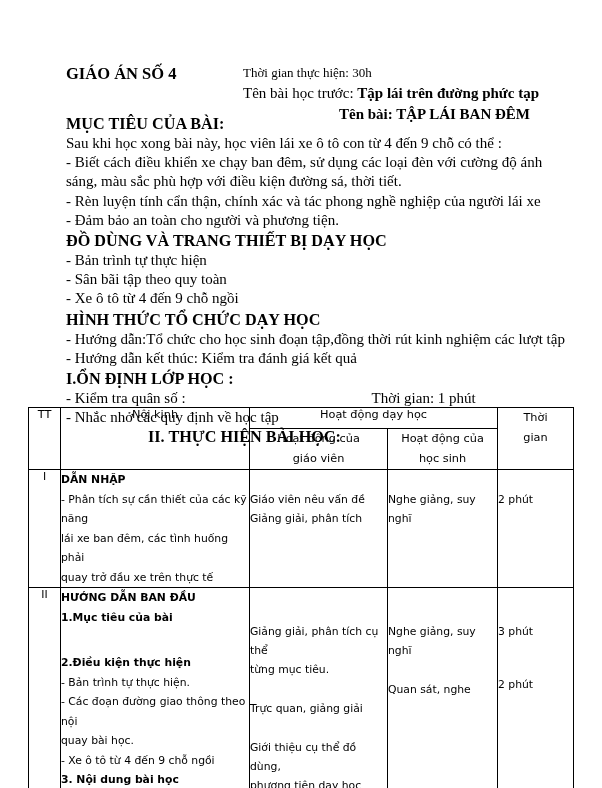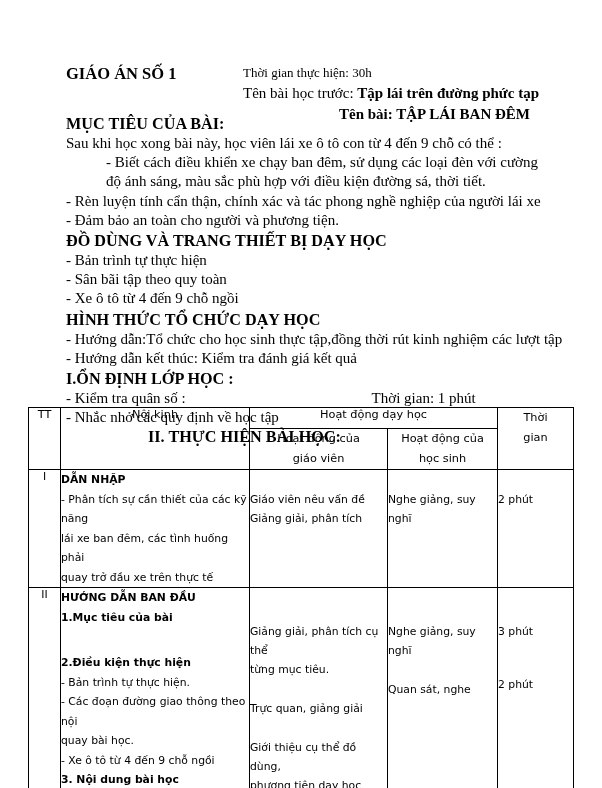--- a/index.html
+++ b/index.html
@@ -69,21 +69,21 @@
     font-size: 16.2px;
     font-weight: bold;
     line-height: 20px;
     margin-top: 1px;
   }
   .ln {
     font-size: 15px;
     line-height: 19.2px;
     white-space: nowrap;
   }
-  .ln.wrap { white-space: normal; margin-left: 40px; }
+  .ln.wrap { white-space: normal; }
   .timer-right {
     display: inline-block;
     margin-left: 186px;
   }
   .sec2 {
     font-size: 16.2px;
     font-weight: bold;
     text-align: left;
     padding-left: 82px;
     line-height: 21px;
@@ -133,21 +133,21 @@
   .gap-34 { height: 34px; }
   .gap-86 { height: 86px; }
 </style>
 </head>
 <body>
 
 <div class="page">
 
   <div class="hdr">
     <div class="hdr-row1">
-      <span class="giaoan">GIÁO ÁN SỐ 1</span>
+      <span class="giaoan">GIÁO ÁN SỐ 4</span>
       <span class="tg-thuchien">Thời gian thực hiện: 30h</span>
     </div>
     <div class="hdr-row2">
       <span>Tên bài học trước: </span><span class="b">Tập lái trên đường phức tạp</span>
     </div>
     <div class="hdr-row3">
       <span class="b">Tên bài: </span><span class="b">TẬP LÁI BAN ĐÊM</span>
     </div>
   </div>
 
@@ -158,21 +158,21 @@
     <div class="ln wrap">-  Biết cách điều khiển xe chạy ban đêm, sử dụng các loại đèn với cường độ ánh sáng, màu sắc phù hợp với điều kiện đường sá, thời tiết.</div>
     <div class="ln">-  Rèn luyện tính cẩn thận, chính xác và tác phong nghề nghiệp của người lái xe</div>
     <div class="ln">-  Đảm bảo an toàn cho người và phương tiện.</div>
 
     <div class="sec-head">ĐỒ DÙNG VÀ TRANG THIẾT BỊ DẠY HỌC</div>
     <div class="ln">-  Bản trình tự thực hiện</div>
     <div class="ln">-  Sân bãi tập theo quy toàn</div>
     <div class="ln">-  Xe ô tô từ 4 đến 9 chỗ ngồi</div>
 
     <div class="sec-head">HÌNH THỨC TỔ CHỨC DẠY HỌC</div>
-    <div class="ln">-  Hướng dẫn:Tổ chức cho học sinh thực tập,đồng thời rút kinh nghiệm các lượt tập</div>
+    <div class="ln">-  Hướng dẫn:Tổ chức cho học sinh đoạn tập,đồng thời rút kinh nghiệm các lượt tập</div>
     <div class="ln">-  Hướng dẫn kết thúc: Kiểm tra đánh giá kết quả</div>
 
     <div class="sec-head">I.ỔN ĐỊNH LỚP HỌC :</div>
     <div class="ln"><span>-  Kiểm tra quân số :</span><span class="timer-right">Thời gian: 1 phút</span></div>
     <div class="ln">-  Nhắc nhở các quy định về học tập</div>
 
     <div class="sec2">II. THỰC HIỆN BÀI HỌC:</div>
   </div>
 
   <table class="main">

